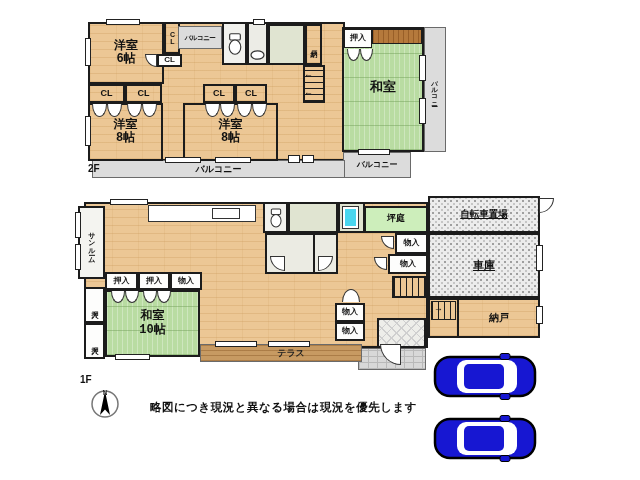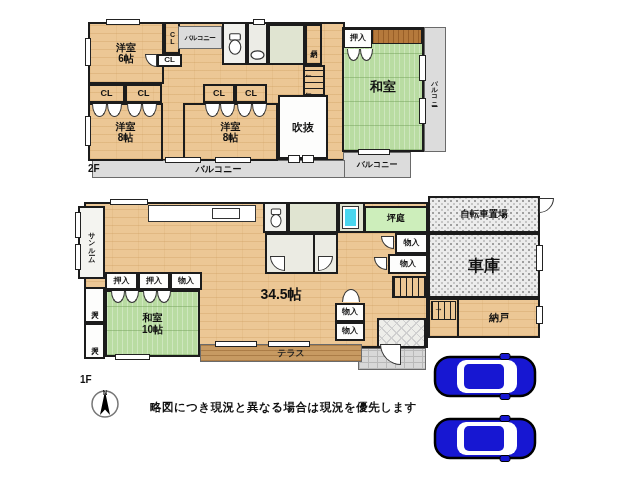--- a/index.html
+++ b/index.html
@@ -16,35 +16,35 @@
         repeating-linear-gradient(90deg, rgba(196,146,80,.14) 0 1px, transparent 1px 26px),
         #ecc795;}
   .tatami{background:
         repeating-linear-gradient(0deg, rgba(110,155,85,.45) 0 1px, transparent 1px 24px),
         repeating-linear-gradient(90deg, rgba(255,255,255,.3) 0 1px, transparent 1px 5px),
         #b9dca2;}
   .gray{background:#dcdcdc;}
   .speckle{background:
         radial-gradient(#9f9f9f 0.8px, transparent 1px),
         radial-gradient(#c6c6c6 0.8px, transparent 1px),#ececec;
-        background-size:6px 6px,6px 6px;background-position:0 0,3px 3px;}
+        background-size:6px 6px,6px 6px;background-position:0 0,3px 3px;text-decoration:underline;}
   .whitebg{background:#fdfdfc;}
   .sage{background:#e0e4d1;}
   .grayroom{background:#ebebe3;}
   .toko{background:repeating-linear-gradient(90deg, rgba(110,55,10,.4) 0 1px, transparent 1px 5px),#b5793c;}
   .terra{background:repeating-linear-gradient(0deg, rgba(120,70,20,.35) 0 1px, transparent 1px 5px),#c79a62;padding-left:20px;}
   .tile{background:
         repeating-linear-gradient(45deg,#cfcfcf 0 1px, transparent 1px 7px),
         repeating-linear-gradient(-45deg,#cfcfcf 0 1px, transparent 1px 7px),#eeeeea;}
   .brick{background:
         repeating-linear-gradient(0deg,#b9b9b9 0 1px, transparent 1px 6px),
         repeating-linear-gradient(90deg,#b9b9b9 0 1px, transparent 1px 9px),#d8d8d8;}
   .stairsH{background:repeating-linear-gradient(0deg,#1c1c1c 0 1px, transparent 1px 6px),#ecc795;}
   .stairsV{background:repeating-linear-gradient(90deg,#1c1c1c 0 1px, transparent 1px 6px),#ecc795;}
-  .lbl{font-size:10px;font-weight:700;}
+  .lbl{font-size:12px;font-weight:700;font-family:Liberation Mono, monospace;}
   .lbl-lg{font-size:13px;font-weight:700;}
   .lbl-xl{font-size:14px;font-weight:700;}
   .lbl-md{font-size:10px;font-weight:700;}
   .lbl-sm{font-size:8px;font-weight:700;}
   .lbl-xs{font-size:6.5px;font-weight:700;letter-spacing:-.5px;}
   .vert{writing-mode:vertical-rl;}
   .upright{writing-mode:vertical-rl;text-orientation:upright;letter-spacing:0;}
   .win{position:absolute;box-sizing:border-box;background:#fff;border:1px solid #222;}
   .hdoor{position:absolute;box-sizing:border-box;background:#fff;border:1.5px solid #333;border-top:none;
          border-radius:0 0 50% 50% / 0 0 100% 100%;}
@@ -120,23 +120,20 @@
   <div class="room wood" style="left:203px;top:84px;width:32px;height:19px;">
     <span class="lbl-sm" style="font-size:9px">CL</span>
   </div>
   <div class="room wood" style="left:235px;top:84px;width:32px;height:19px;">
     <span class="lbl-sm" style="font-size:9px">CL</span>
   </div>
   <div class="room wood" style="left:183px;top:103px;width:95px;height:58px;">
     <span class="lbl">洋室</span>
     <span class="lbl">8帖</span>
   </div>
-  <div class="room whitebg" style="left:278px;top:95px;width:50px;height:64px;">
-    <span class="lbl-md" style="font-size:11px">吹抜</span>
-  </div>
 
   <div class="hdoor" style="left:92px;top:104px;width:15px;height:13px;"></div>
   <div class="hdoor" style="left:107px;top:104px;width:15px;height:13px;"></div>
   <div class="hdoor" style="left:127px;top:104px;width:15px;height:13px;"></div>
   <div class="hdoor" style="left:142px;top:104px;width:15px;height:13px;"></div>
   <div class="hdoor" style="left:205px;top:104px;width:15px;height:13px;"></div>
   <div class="hdoor" style="left:220px;top:104px;width:15px;height:13px;"></div>
   <div class="hdoor" style="left:237px;top:104px;width:15px;height:13px;"></div>
   <div class="hdoor" style="left:252px;top:104px;width:15px;height:13px;"></div>
 
@@ -201,21 +198,20 @@
   </div>
   <div class="qdoor" style="left:381px;top:236px;width:13px;height:13px;"></div>
   <div class="qdoor" style="left:374px;top:257px;width:13px;height:13px;"></div>
 
   <div class="room stairsV" style="left:392px;top:276px;width:34px;height:22px;"></div>
   <div class="room tile" style="left:377px;top:318px;width:49px;height:30px;"></div>
   <div class="room thin brick" style="left:358px;top:348px;width:68px;height:22px;"></div>
   <div class="qdoor" style="left:380px;top:344px;width:21px;height:21px;"></div>
 
   <div class="txt" style="left:200px;top:286px;width:162px;text-align:center;">
-    <span class="lbl-xl" style="display:block">34.5帖</span>
   </div>
   <div class="room whitebg" style="left:335px;top:303px;width:30px;height:19px;">
     <span class="lbl-sm">物入</span>
   </div>
   <div class="room whitebg" style="left:335px;top:322px;width:30px;height:19px;">
     <span class="lbl-sm">物入</span>
   </div>
   <div class="hdoor-up" style="left:342px;top:289px;width:18px;height:13px;"></div>
 
   <div class="room whitebg" style="left:105px;top:272px;width:33px;height:18px;">
@@ -244,21 +240,21 @@
 
   <div class="room thin terra" style="left:200px;top:344px;width:162px;height:18px;">
     <span class="lbl-sm" style="font-size:9px;color:#222">テラス</span>
   </div>
 
   <div class="room thick speckle" style="left:428px;top:196px;width:112px;height:37px;">
     <span class="lbl-sm" style="font-size:9.5px">自転車置場</span>
   </div>
   <div class="qdoor" style="left:539px;top:198px;width:15px;height:15px;transform:scaleX(-1);"></div>
   <div class="room thick speckle" style="left:428px;top:233px;width:112px;height:65px;">
-    <span class="lbl-md" style="font-size:16px">車庫</span>
+    <span class="lbl-md" style="font-size:11px">車庫</span>
   </div>
   <div class="room thick wood" style="left:428px;top:298px;width:112px;height:40px;"></div>
   <div class="divline" style="left:457px;top:298px;width:2px;height:40px;"></div>
   <div class="abs stairsV" style="left:431px;top:301px;width:25px;height:19px;border:1px solid #1c1c1c;"></div>
   <span class="arrow" style="left:434px;top:303px;">→</span>
   <div class="txt lbl-md" style="left:458px;top:311px;width:82px;text-align:center;">納戸</div>
 
   <div class="win" style="left:110px;top:199px;width:38px;height:6px;"></div>
   <div class="win" style="left:75px;top:212px;width:6px;height:26px;"></div>
   <div class="win" style="left:75px;top:244px;width:6px;height:26px;"></div>

